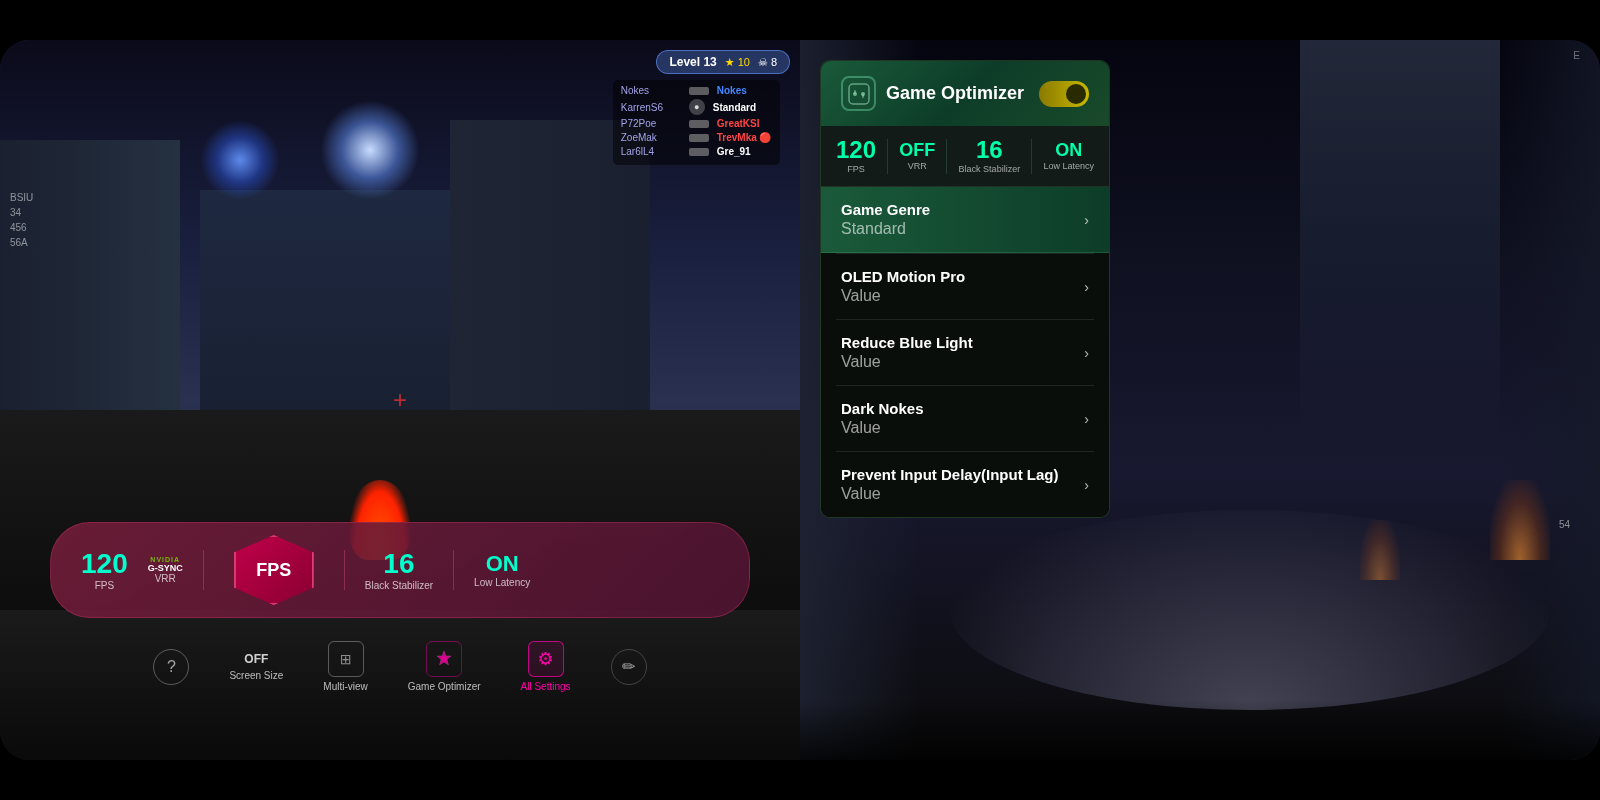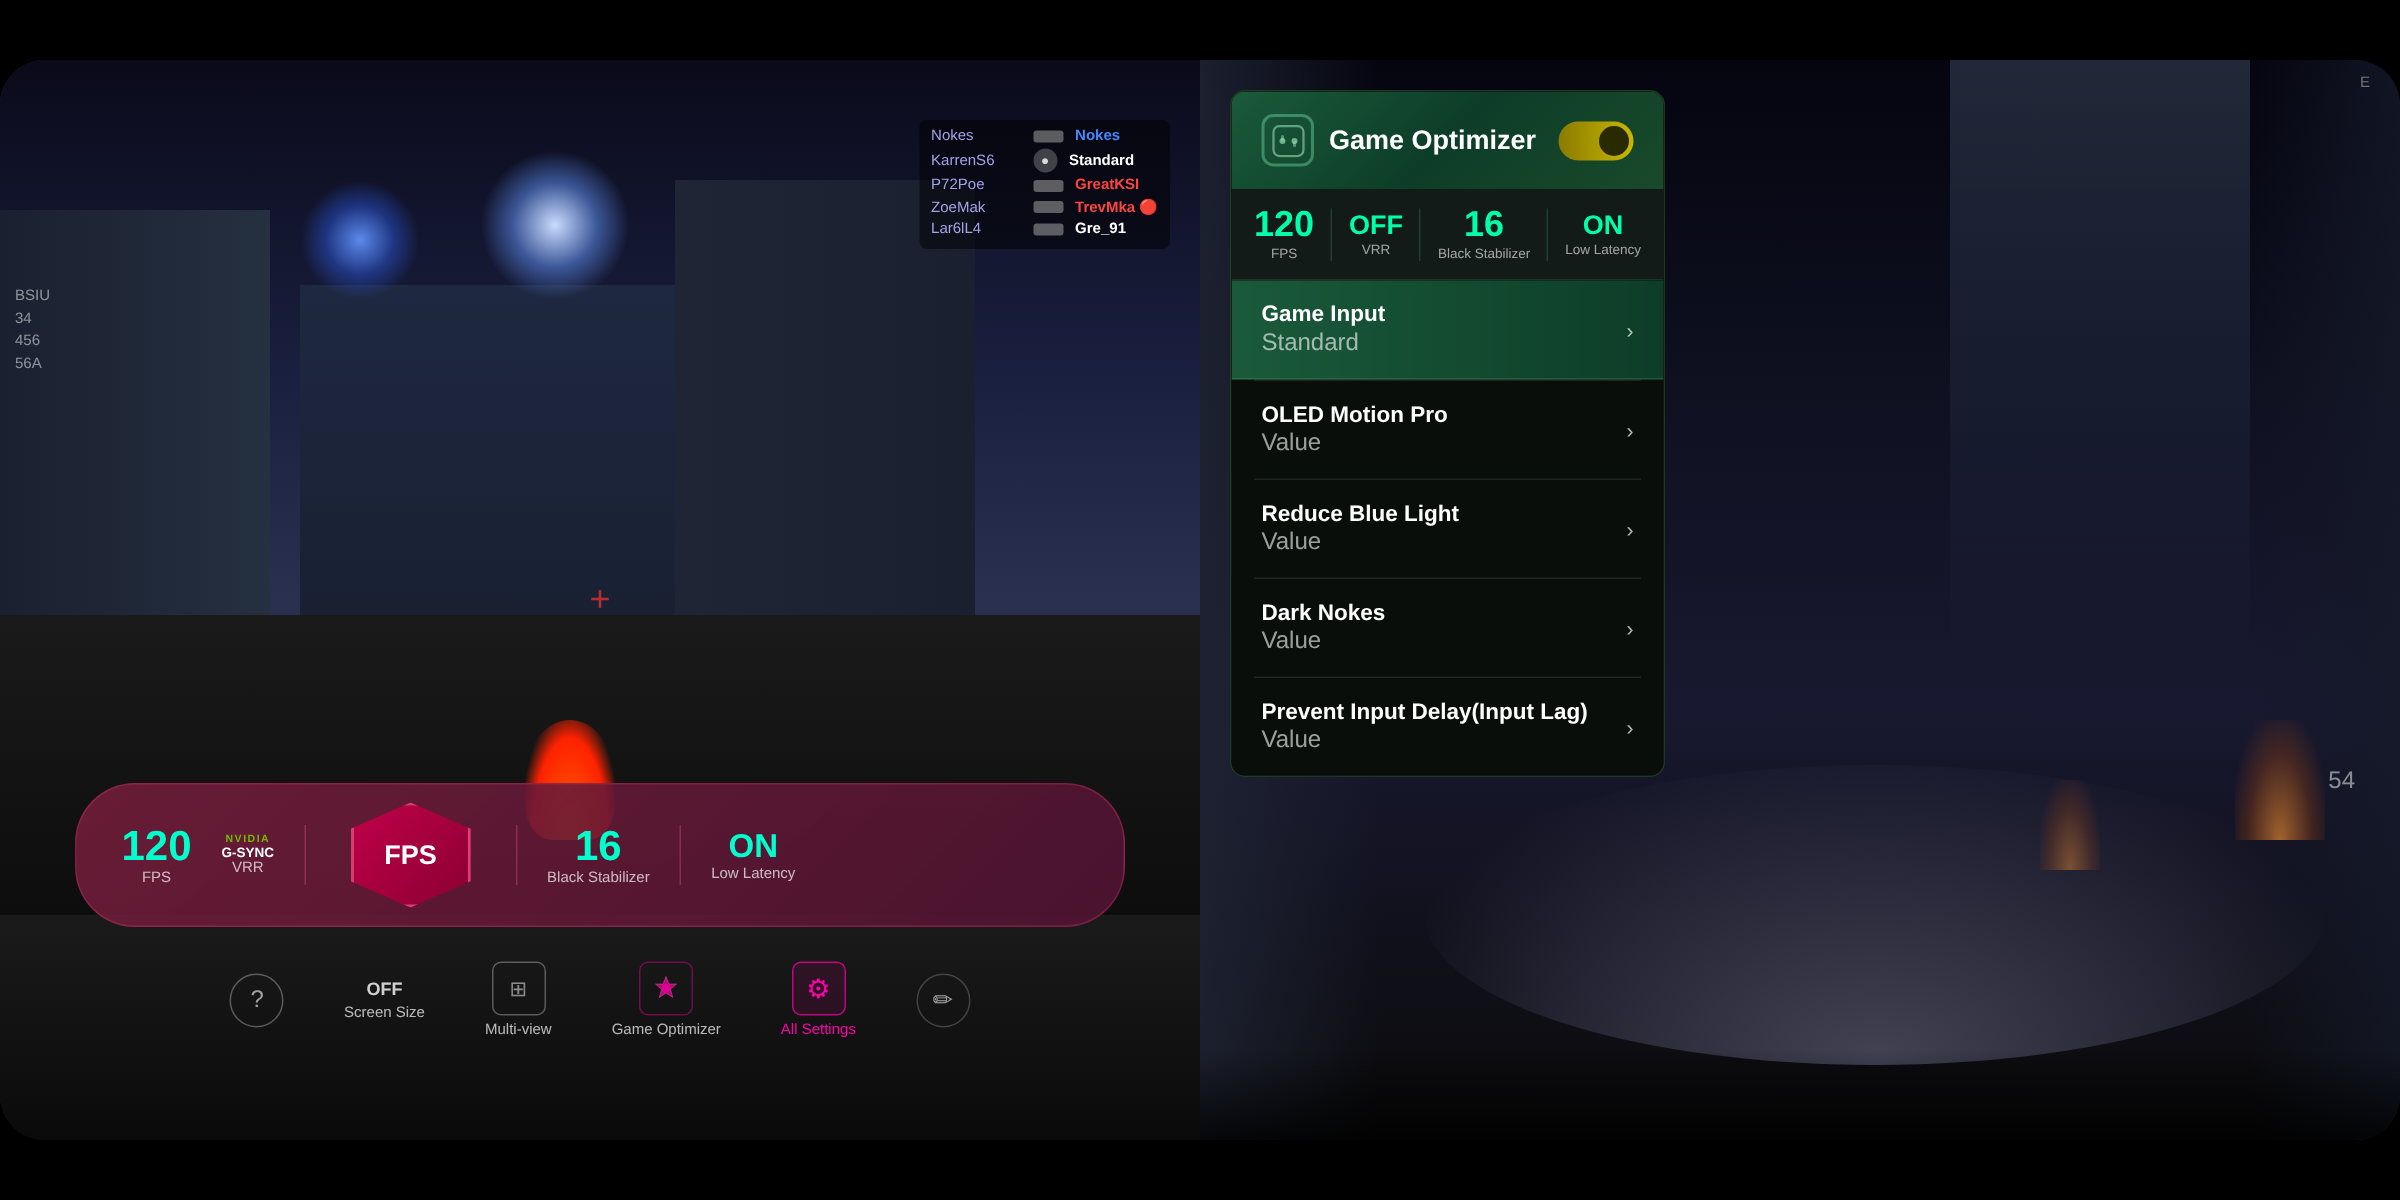--- a/index.html
+++ b/index.html
@@ -591,21 +591,21 @@
       color: rgba(255,50,50,0.7);
       font-size: 24px;
     }
 
     
     .score-counter {
       position: absolute;
       right: 30px;
       bottom: 230px;
       color: rgba(255,255,255,0.5);
-      font-size: 16px;
+      font-size: 10px;
     }
 
     
     .cliff-left {
       position: absolute;
       left: 0;
       top: 0;
       bottom: 0;
       width: 120px;
       background: linear-gradient(90deg, rgba(30, 35, 50, 0.9) 0%, transparent 100%);
@@ -649,20 +649,28 @@
 
       <div class="game-bg"></div>
       <div class="building-left"></div>
       <div class="building-mid"></div>
       <div class="building-right"></div>
       <div class="light-1"></div>
       <div class="light-2"></div>
       <div class="ground"></div>
       <div class="fire"></div>
 
+      <div class="hud-top">
+        <div class="hud-left-text"></div>
+        <div class="level-badge">
+          <span class="level-text">Level 13</span>
+          <span class="level-star">★ <span>10</span></span>
+          <span class="level-skull">☠ <span>8</span></span>
+        </div>
+      </div>
 
       <div class="scoreboard">
         <div class="score-row">
           <span class="score-name">Nokes</span>
           <div class="score-icon"></div>
           <span class="score-player blue">Nokes</span>
         </div>
         <div class="score-row">
           <span class="score-name">KarrenS6</span>
           <div style="width:16px;height:16px;background:rgba(200,200,200,0.3);border-radius:50%;font-size:9px;display:flex;align-items:center;justify-content:center;">●</div>
@@ -825,21 +833,21 @@
           <div class="opt-stat">
             <span class="opt-stat-value" style="font-size:18px;">ON</span>
             <span class="opt-stat-label">Low Latency</span>
           </div>
         </div>
 
         <div class="optimizer-menu">
 
           <div class="menu-section-game-genre">
             <div class="menu-section-genre-text">
-              <span class="menu-item-title">Game Input</span>
+              <span class="menu-item-title">Game Genre</span>
               <span class="menu-item-value">Standard</span>
             </div>
             <span class="menu-arrow">›</span>
           </div>
 
           <div class="menu-divider"></div>
 
           <div class="menu-item">
             <div class="menu-item-text">
               <span class="menu-item-title">OLED Motion Pro</span>

